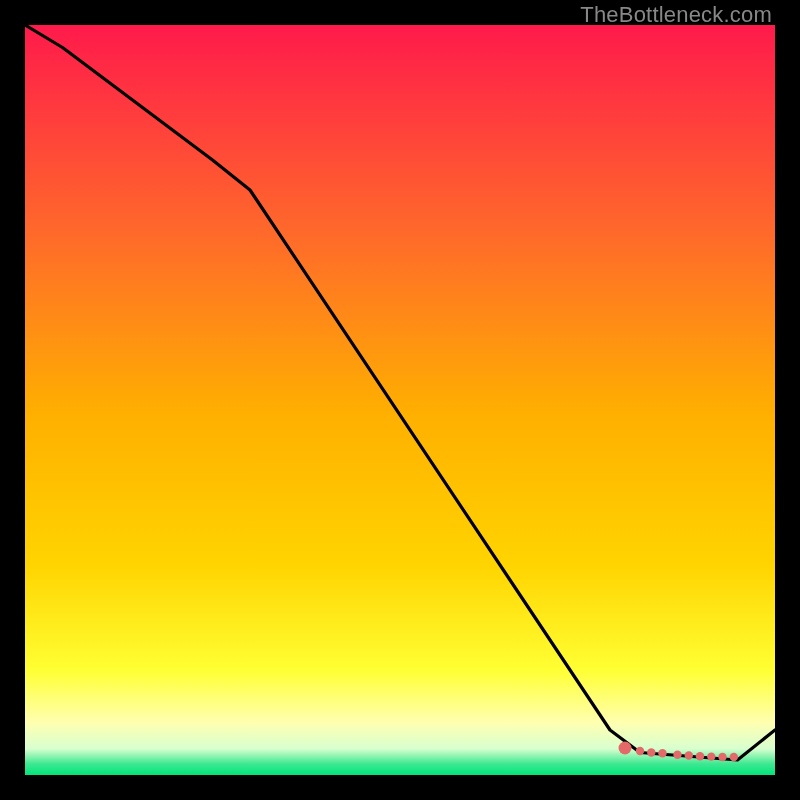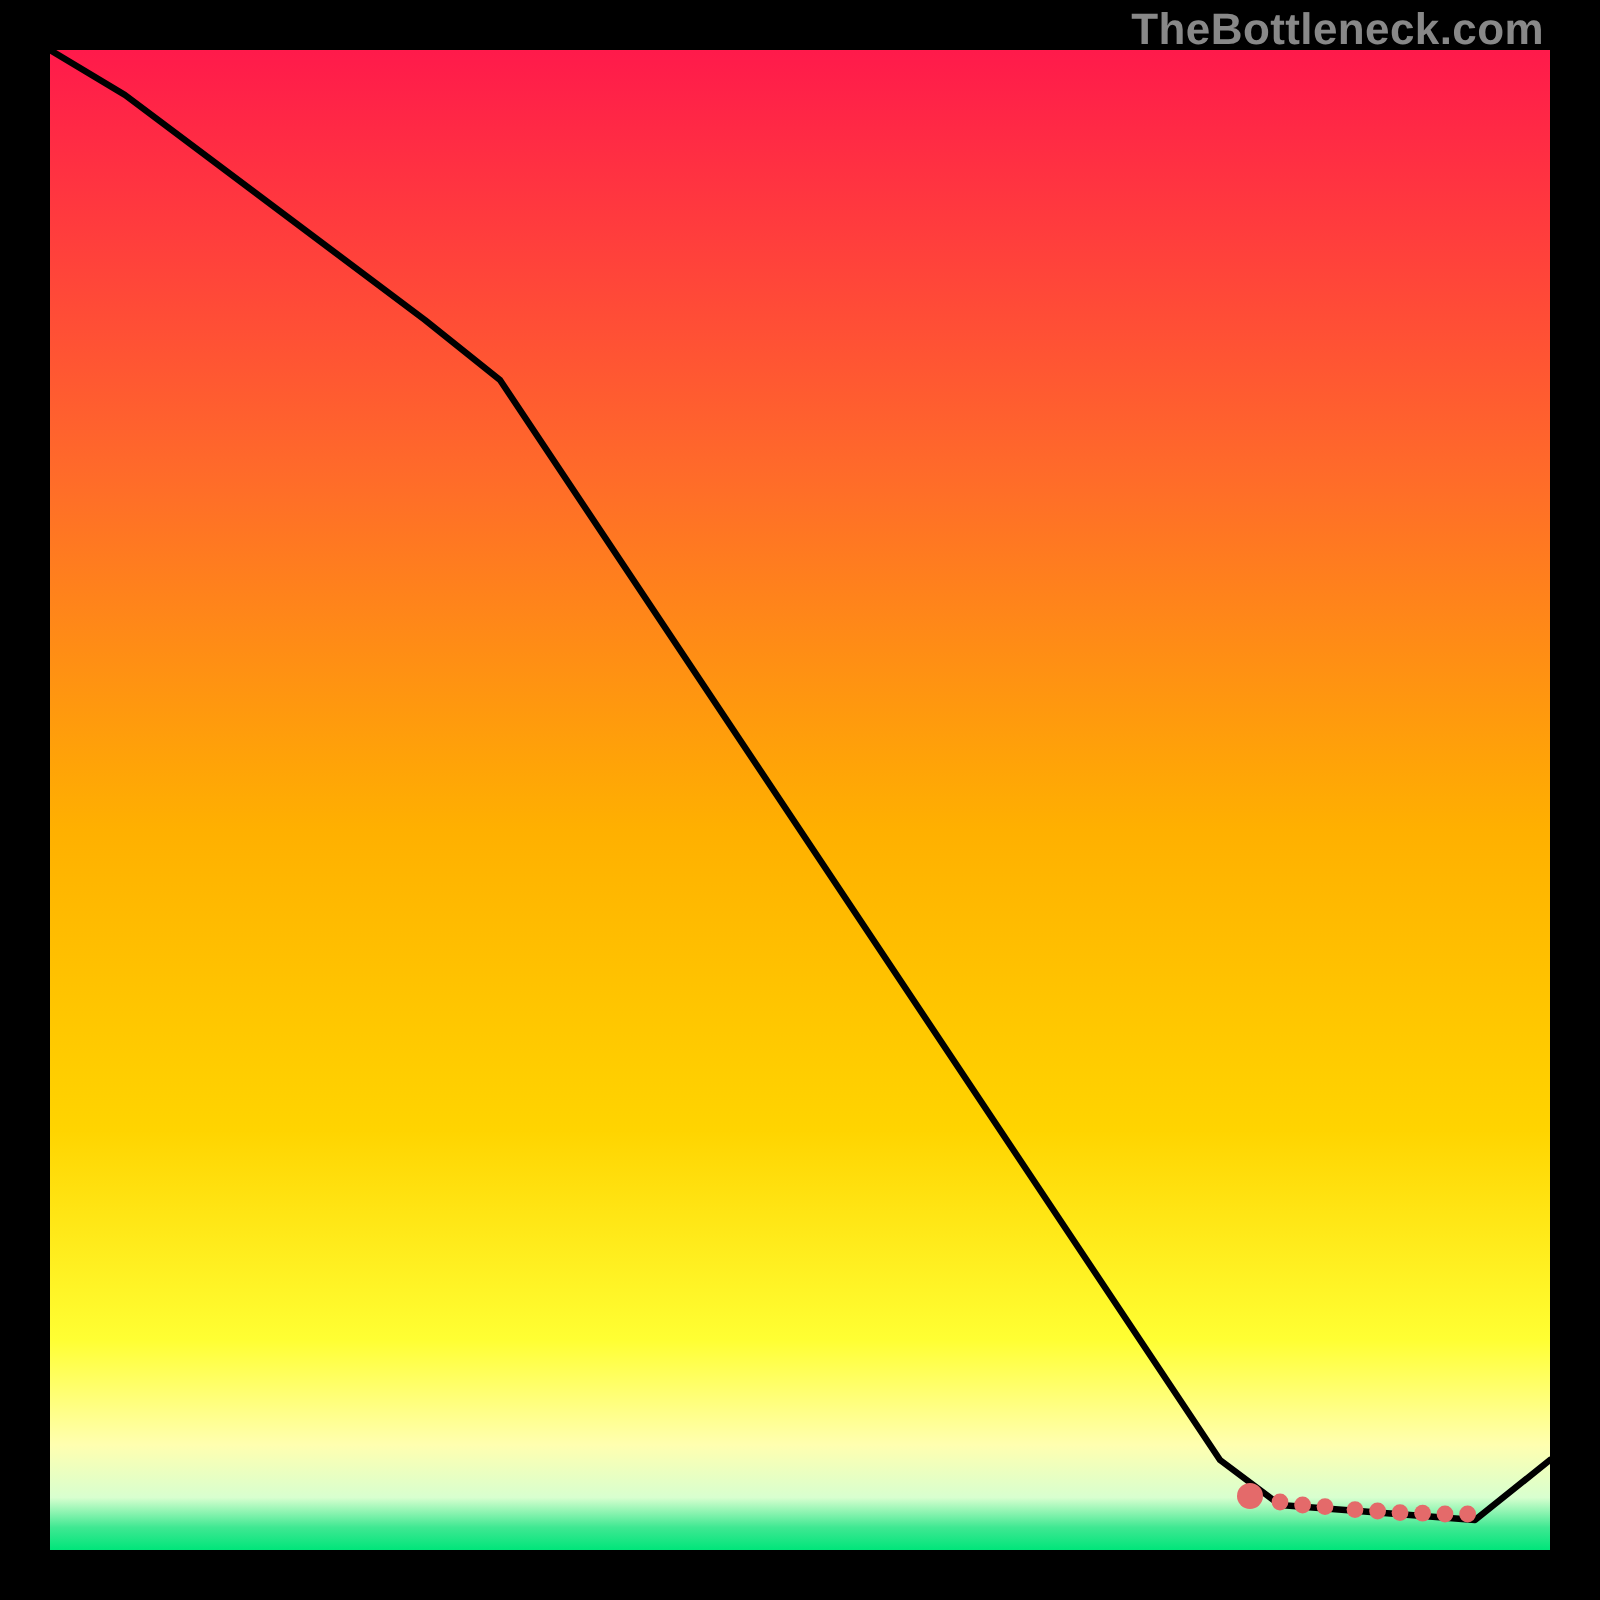--- a/index.html
+++ b/index.html
@@ -25,21 +25,21 @@
     top: 0;
     width: 750px;
     height: 750px;
   }
   .watermark {
     position: absolute;
     top: 2px;
     right: 28px;
     color: #888;
     font-size: 22px;
-    font-weight: 700;
+    font-weight: 400;
     letter-spacing: 0.2px;
     user-select: none;
   }
 </style>
 </head>
 <body>
 
 <div class="watermark">TheBottleneck.com</div>
 
 <div class="frame">

